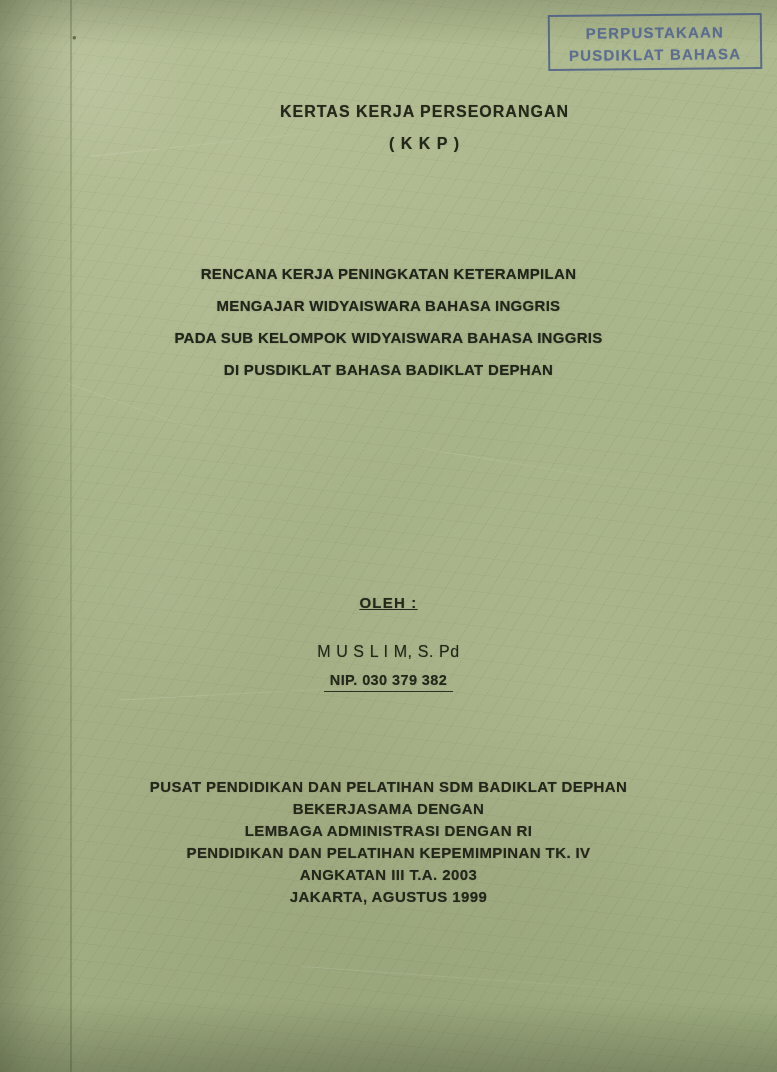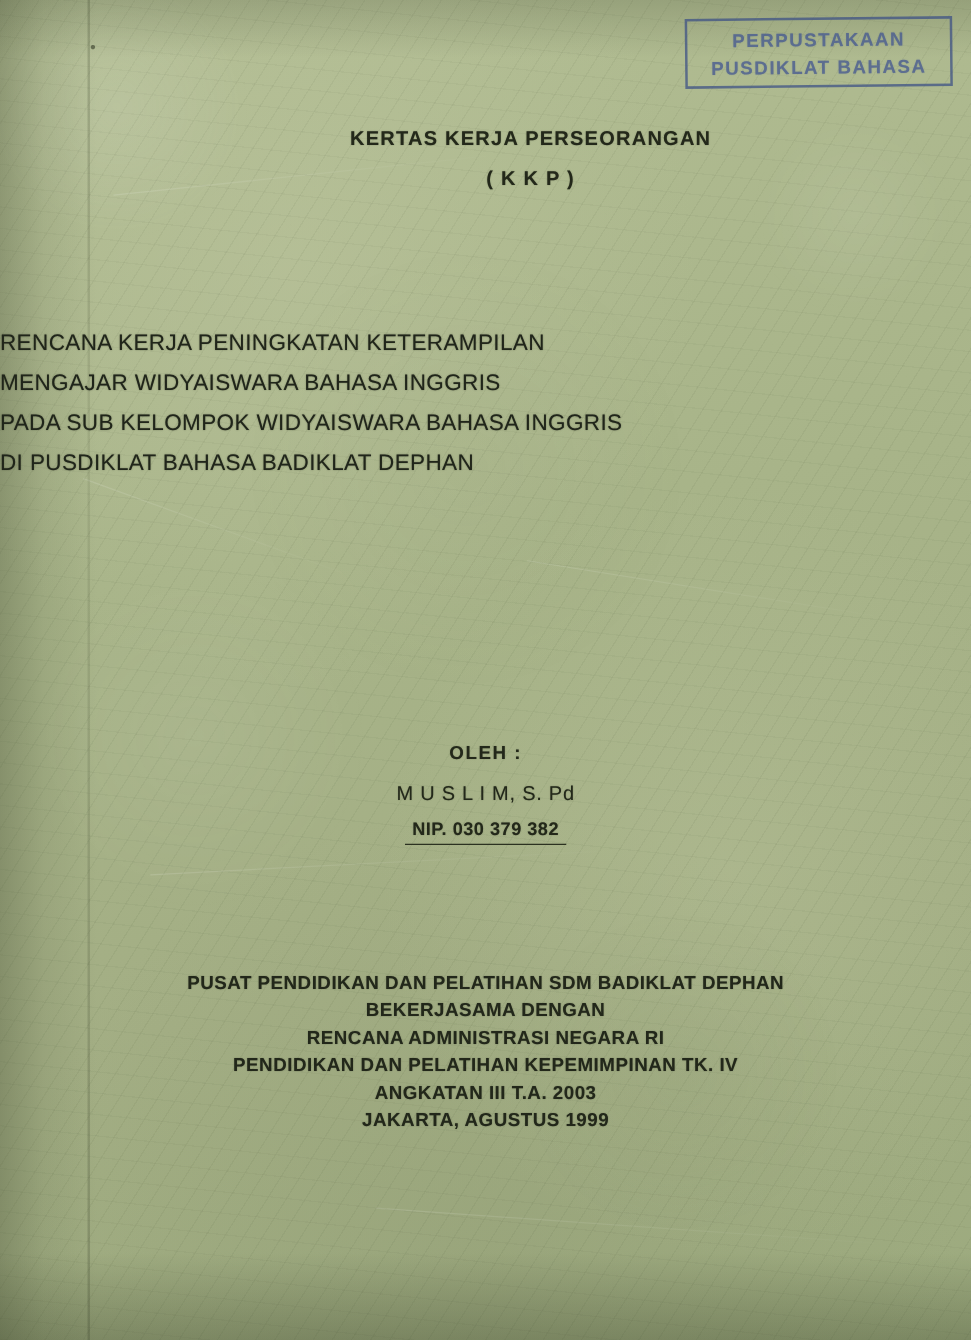--- a/index.html
+++ b/index.html
@@ -134,43 +134,45 @@
     color: #23281a;
     text-shadow: 0 0 1px rgba(30,36,20,0.45);
     padding-left: 36px;
   }
 
   .main-title {
     position: absolute;
     top: 258px;
     left: 0;
     width: 100%;
-    font-weight: normal;
-    font-size: 18px;
+    text-align: center;
+    font-weight: bold;
+    font-size: 15px;
     letter-spacing: 0.3px;
     line-height: 32px;
     color: #20251a;
     text-shadow: 0 0 1.2px rgba(28,34,20,0.5);
   }
   .main-title .ln { display: block; white-space: nowrap; }
 
   .author-block {
     position: absolute;
     top: 594px;
     left: 0;
     width: 100%;
     text-align: center;
     color: #23281a;
   }
   .author-block .oleh {
     font-size: 15px;
     font-weight: bold;
     letter-spacing: 1.2px;
-    margin-bottom: 16px;
+    margin-bottom: 32px;
     text-shadow: 0 0 1px rgba(28,34,20,0.4);
+    text-decoration: underline;
   }
   .author-block .name {
     font-size: 16px;
     font-weight: normal;
     letter-spacing: 0.6px;
     margin-bottom: 10px;
     text-shadow: 0 0 1px rgba(28,34,20,0.4);
   }
   .author-block .nip {
     display: inline-block;
@@ -248,20 +250,20 @@
 
     <div class="author-block">
       <div class="oleh">OLEH :</div>
       <div class="name">M U S L I M, S. Pd</div>
       <div class="nip">NIP. 030 379 382</div>
     </div>
 
     <div class="institution-block">
       <span class="ln">PUSAT PENDIDIKAN DAN PELATIHAN SDM BADIKLAT DEPHAN</span>
       <span class="ln">BEKERJASAMA DENGAN</span>
-      <span class="ln">RENCANA ADMINISTRASI NEGARA RI</span>
+      <span class="ln">LEMBAGA ADMINISTRASI DENGAN RI</span>
       <span class="ln">PENDIDIKAN DAN PELATIHAN KEPEMIMPINAN TK. IV</span>
       <span class="ln">ANGKATAN III T.A. 2003</span>
       <span class="ln">JAKARTA,  AGUSTUS 1999</span>
     </div>
 
   </div>
 </div>
 
 </body></html>

